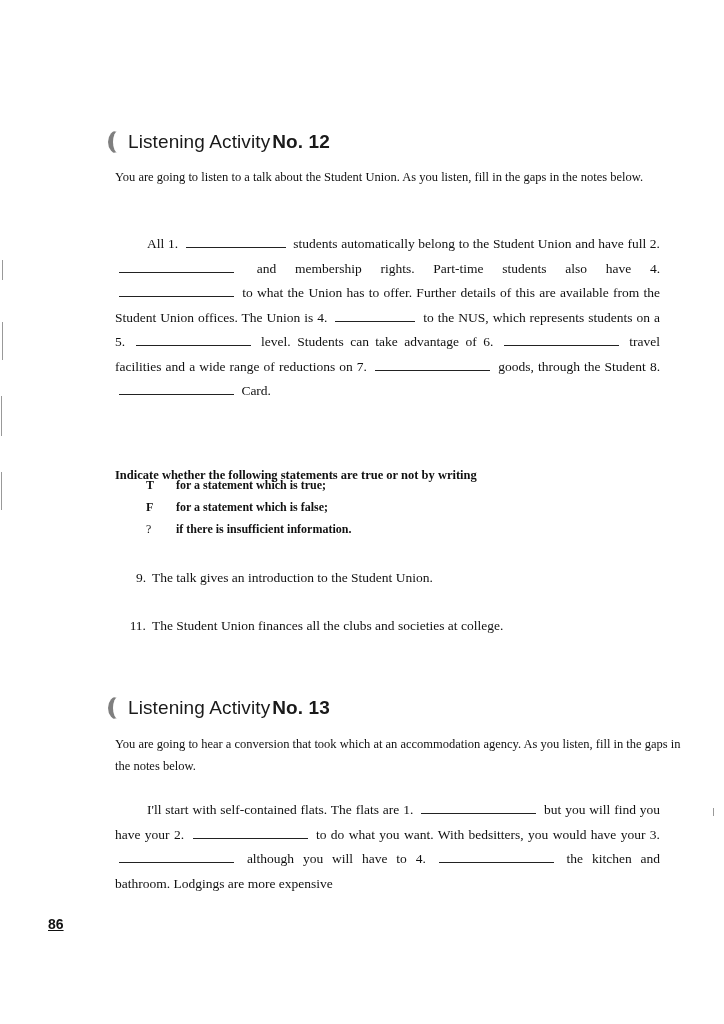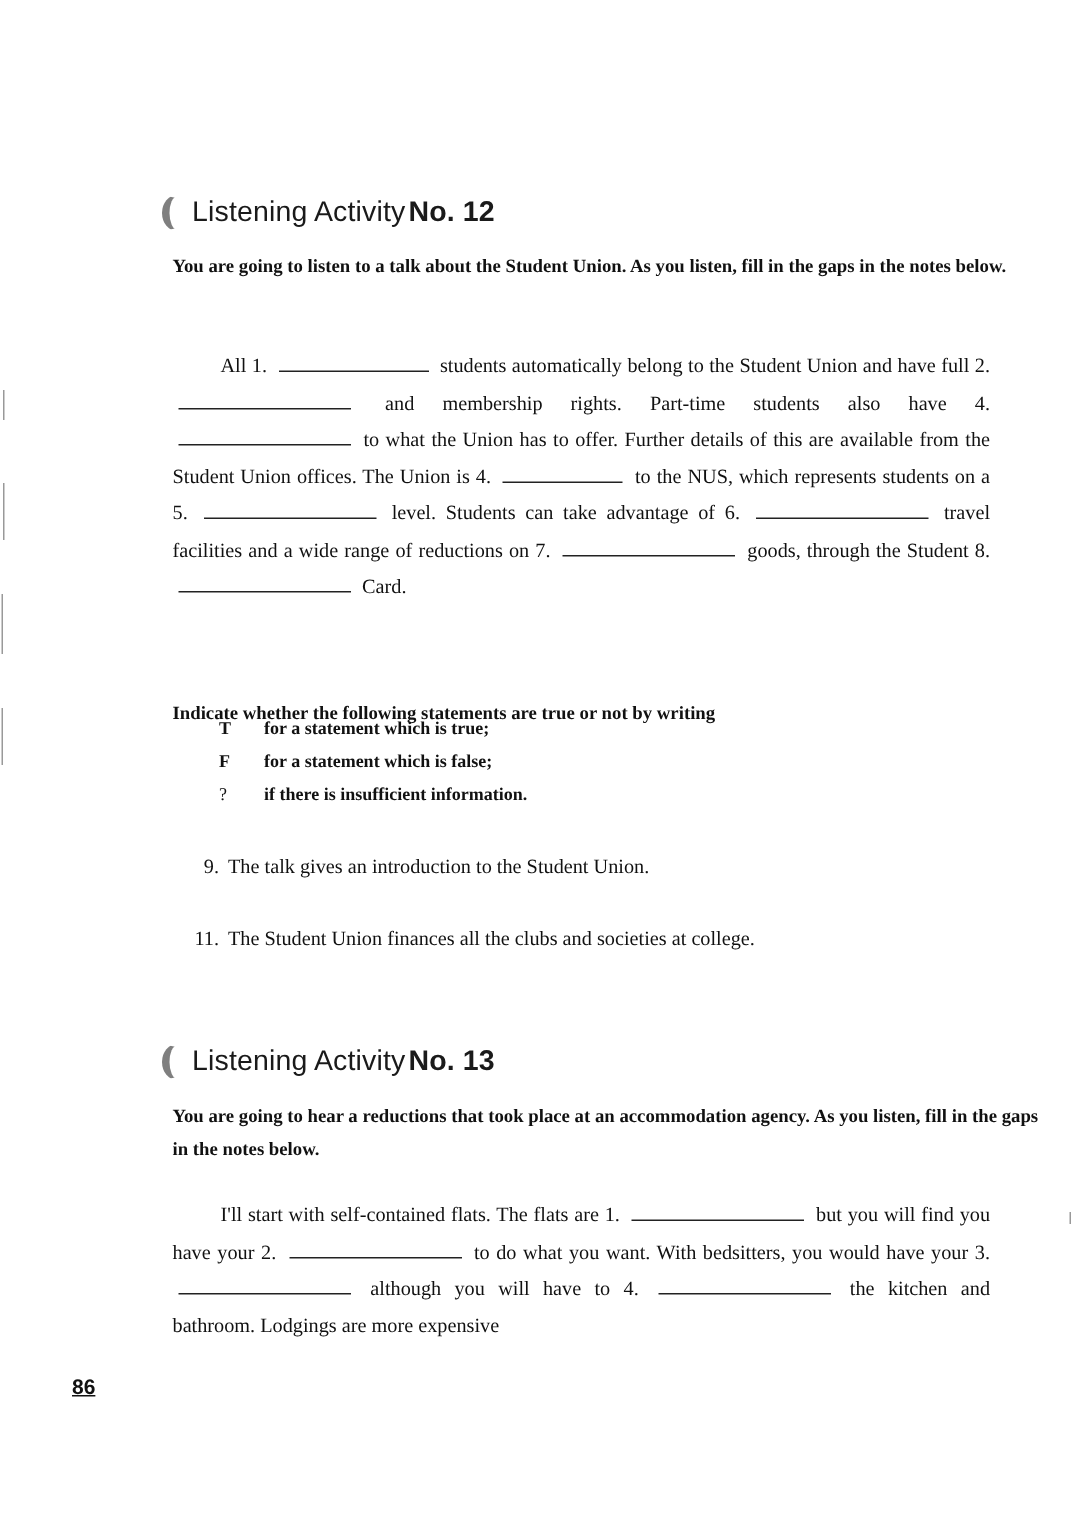--- a/index.html
+++ b/index.html
@@ -20,21 +20,21 @@
     .heading .moon::before {
       content: ""; position: absolute; left: 0; top: 0; width: 20px; height: 24px;
       border-radius: 50%; border-left: 5px solid #555; box-sizing: border-box;
       border-top: 1px solid transparent; border-bottom: 1px solid transparent;
       opacity: 0.75;
     }
     .heading .num { margin-left: 2px; font-weight: bold; }
     .heading .label { font-weight: normal; }
     .instr {
       position: absolute; left: 115px; width: 580px;
-      font-size: 12.5px; font-weight: bold; line-height: 22px;
+      font-size: 12.5px; font-weight: normal; line-height: 22px;
     }
     .para {
       position: absolute; left: 115px; width: 545px;
       font-size: 13.5px; line-height: 24.5px; text-align: justify;
     }
     .para .indent { display: inline-block; width: 32px; }
     .blank {
       display: inline-block; border-bottom: 1px solid #222; height: 12px;
       vertical-align: baseline; margin: 0 4px;
     }
@@ -109,21 +109,21 @@
     <span class="n">11.</span>
     <span>The Student Union finances all the clubs and societies at college.</span>
   </div>
 
   <div class="heading" style="top:696px;">
     <span class="moon"></span>
     <span class="label">Listening Activity</span>
     <span class="num">No. 13</span>
   </div>
 
-  <div class="instr" style="top:733px;">You are going to hear a reductions that took place at an accommodation agency.  As you listen,  fill in the gaps in the notes below.</div>
+  <div class="instr" style="top:733px;">You are going to hear a conversion that took which at an accommodation agency.  As you listen,  fill in the gaps in the notes below.</div>
 
   <div class="para" style="top:798px;">
     <span class="indent"></span><span>I'll start with self-contained flats.  The flats are 1.</span>
     <span class="blank b-long"></span>
     <span>but you will find you have your 2.</span>
     <span class="blank b-long"></span>
     <span>to do what you want.  With bedsitters, you would have your 3.</span>
     <span class="blank b-long"></span>
     <span>although you will have to 4.</span>
     <span class="blank b-long"></span>

